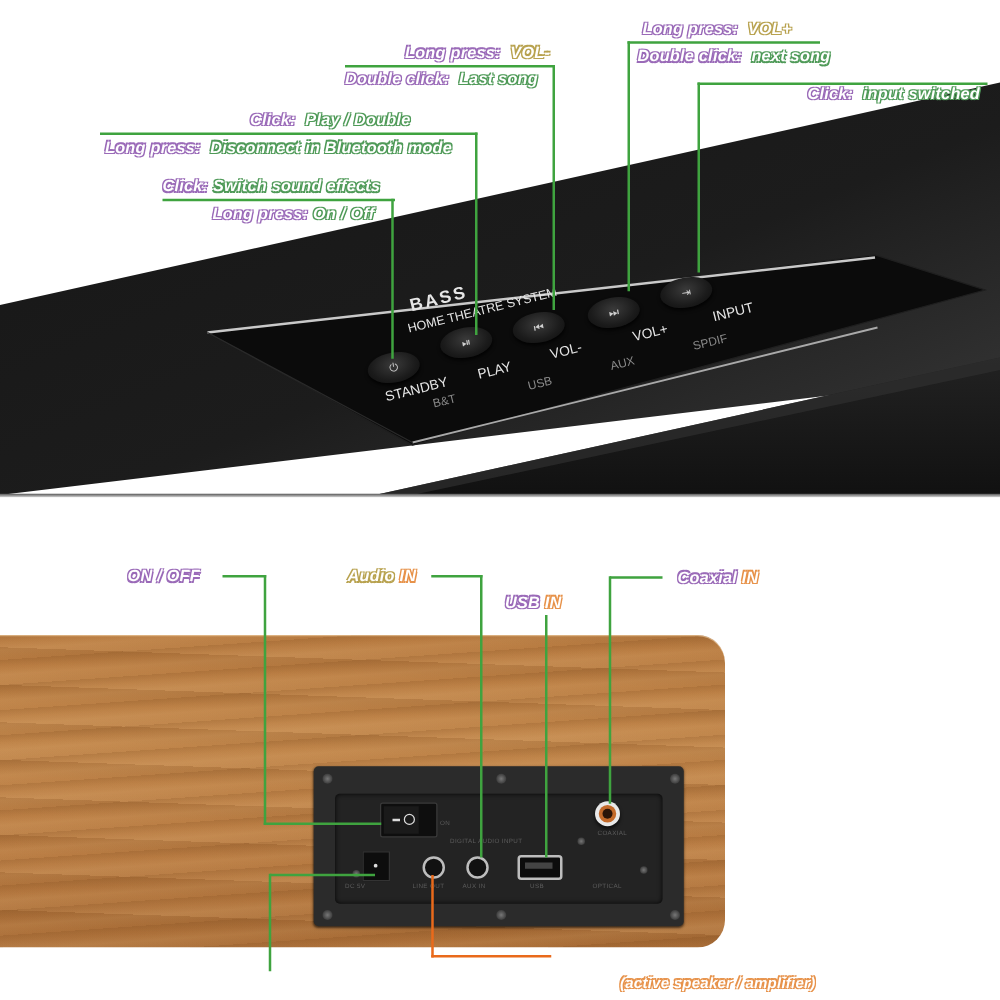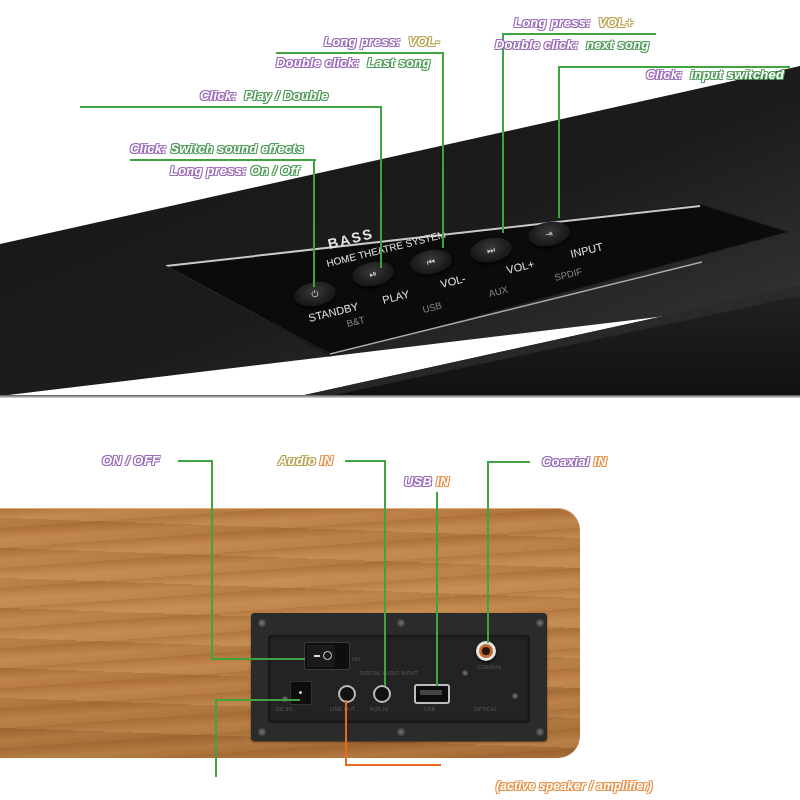--- a/index.html
+++ b/index.html
@@ -109,34 +109,37 @@
 
   <div class="line" style="left:80px;top:106px;width:302px;height:2px;"></div>
   <div class="line" style="left:380px;top:106px;width:2px;height:162px;"></div>
 
   <div class="line" style="left:130px;top:159px;width:186px;height:2px;"></div>
   <div class="line" style="left:313px;top:159px;width:2px;height:128px;"></div>
 
   <div class="lbl" style="left:514px;top:15px;">
     <span class="k-purple">Long press:</span>&nbsp;&nbsp;<span class="k-olive">VOL+</span>
   </div>
-  <div class="lbl" style="left:495px;top:37px;">
+  <div class="lbl" style="left:510px;top:37px;">
     <span class="k-purple">Double click:</span>&nbsp;&nbsp;<span class="k-green">next song</span>
   </div>
   <div class="lbl" style="left:646px;top:67px;">
     <span class="k-purple">Click:</span>&nbsp;&nbsp;<span class="k-green">input switched</span>
   </div>
   <div class="lbl" style="left:324px;top:34px;">
     <span class="k-purple">Long press:</span>&nbsp;&nbsp;<span class="k-olive">VOL-</span>
   </div>
   <div class="lbl" style="left:276px;top:55px;">
     <span class="k-purple">Double click:</span>&nbsp;&nbsp;<span class="k-green">Last song</span>
   </div>
   <div class="lbl" style="left:200px;top:88px;">
     <span class="k-purple">Click:</span>&nbsp;&nbsp;<span class="k-green">Play / Double</span>
+  </div>
+  <div class="lbl" style="left:84px;top:110px;">
+    <span class="k-purple">Long press:</span>&nbsp;&nbsp;<span class="k-green">Disconnect in Bluetooth mode</span>
   </div>
   <div class="lbl" style="left:130px;top:141px;">
     <span class="k-purple">Click:</span>&nbsp;<span class="k-green">Switch sound effects</span>
   </div>
   <div class="lbl" style="left:170px;top:163px;">
     <span class="k-purple">Long press:</span>&nbsp;<span class="k-green">On / Off</span>
   </div>
 </div>
 
 <div class="abs" style="left:0;top:395px;width:800px;height:3px;background:linear-gradient(#555,#ddd);"></div>

